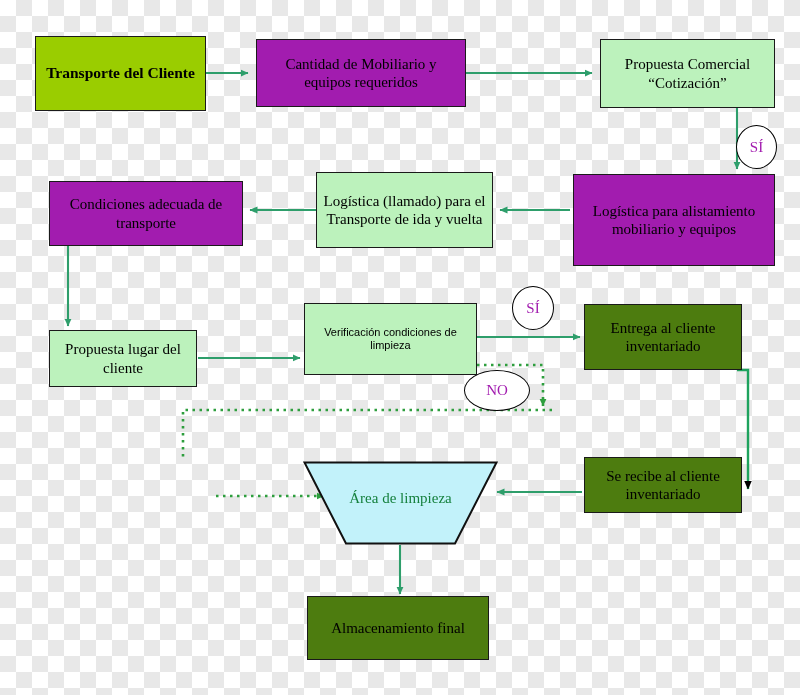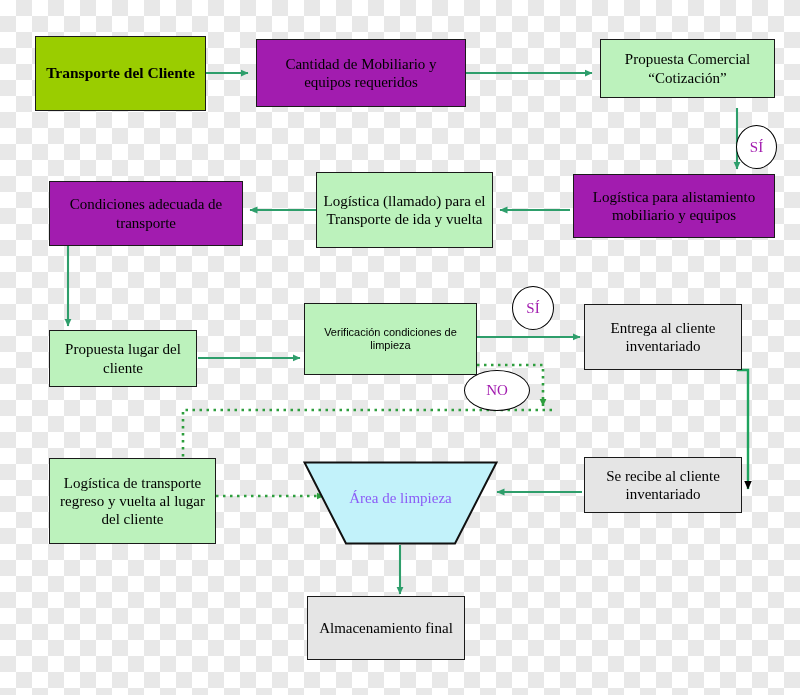--- a/index.html
+++ b/index.html
@@ -32,37 +32,37 @@
     text-align: center;
     border: 1.6px solid #1a1a1a;
     color: #000000;
     line-height: 1.22;
     z-index: 5;
     padding: 2px 4px;
   }
   .n-green   { background: #9ACD00; font-weight: bold; font-size: 15.5px; }
   .n-gray    { background: #a21caf; font-size: 15px; }
   .n-lgreen  { background: #bcf2bc; font-size: 15px; }
-  .n-cyan    { background: #e5e5e5; font-size: 15px; }
+  .n-cyan    { background: #4d7c0f; font-size: 15px; }
   .n-sans    { font-family: "Liberation Sans", sans-serif; font-size: 11px; }
 
   .trapezoid {
     position: absolute;
     z-index: 5;
   }
   .trapezoid .tz-label {
     position: absolute;
     inset: 0;
     display: flex;
     align-items: center;
     justify-content: center;
     text-align: center;
     font-size: 15px;
     line-height: 1.22;
-    color: #8b5cf6;
+    color: #15803d;
     pointer-events: none;
   }
 
   .ellipse {
     position: absolute;
     box-sizing: border-box;
     border: 1.8px solid #000;
     border-radius: 50%;
     background: #ffffff;
     display: flex;
@@ -147,25 +147,25 @@
   </svg>
 
   <div class="node n-green" style="left:35px; top:36px; width:171px; height:75px;">
     <span>Transporte del Cliente</span>
   </div>
 
   <div class="node n-gray" style="left:256px; top:39px; width:210px; height:68px;">
     <span>Cantidad de Mobiliario y equipos requeridos</span>
   </div>
 
-  <div class="node n-lgreen" style="left:600px; top:39px; width:175px; height:59px;justify-content:flex-end;">
+  <div class="node n-lgreen" style="left:600px; top:39px; width:175px; height:69px;justify-content:flex-end;">
     <span>Propuesta Comercial “Cotización”</span>
   </div>
 
-  <div class="node n-gray" style="left:573px; top:174px; width:202px; height:64px;">
+  <div class="node n-gray" style="left:573px; top:174px; width:202px; height:92px;">
     <span>Logística para alistamiento mobiliario y equipos</span>
   </div>
 
   <div class="node n-lgreen" style="left:316px; top:172px; width:177px; height:76px;">
     <span>Logística (llamado) para el Transporte de ida y vuelta</span>
   </div>
 
   <div class="node n-gray" style="left:49px; top:181px; width:194px; height:65px;">
     <span>Condiciones adecuada de transporte</span>
   </div>
@@ -179,34 +179,31 @@
   </div>
 
   <div class="node n-cyan" style="left:584px; top:304px; width:158px; height:66px;">
     <span>Entrega al cliente inventariado</span>
   </div>
 
   <div class="node n-cyan" style="left:584px; top:457px; width:158px; height:56px;">
     <span>Se recibe al cliente inventariado</span>
   </div>
 
-  <div class="node n-lgreen" style="left:49px; top:458px; width:167px; height:86px;">
-    <span>Logística de transporte regreso y vuelta al lugar del cliente</span>
-  </div>
 
   <div class="trapezoid" style="left:303px; top:461px; width:195px; height:84px;">
     <svg width="195" height="84" viewBox="0 0 195 84">
       <polygon points="1.5,1.5 193.5,1.5 152,82.5 43,82.5" fill="#C2F2FA" stroke="#111111" stroke-width="2"></polygon>
     </svg>
     <div class="tz-label">
       <span style="transform:translateY(-5px)">Área de limpieza</span>
     </div>
   </div>
 
-  <div class="node n-cyan" style="left:307px; top:596px; width:158px; height:64px;">
+  <div class="node n-cyan" style="left:307px; top:596px; width:182px; height:64px;">
     <span>Almacenamiento final</span>
   </div>
 
   <div class="ellipse" style="left:736px; top:125px; width:41px; height:44px;">
     <span>SÍ</span>
   </div>
 
   <div class="ellipse" style="left:512px; top:286px; width:42px; height:44px;">
     <span>SÍ</span>
   </div>

